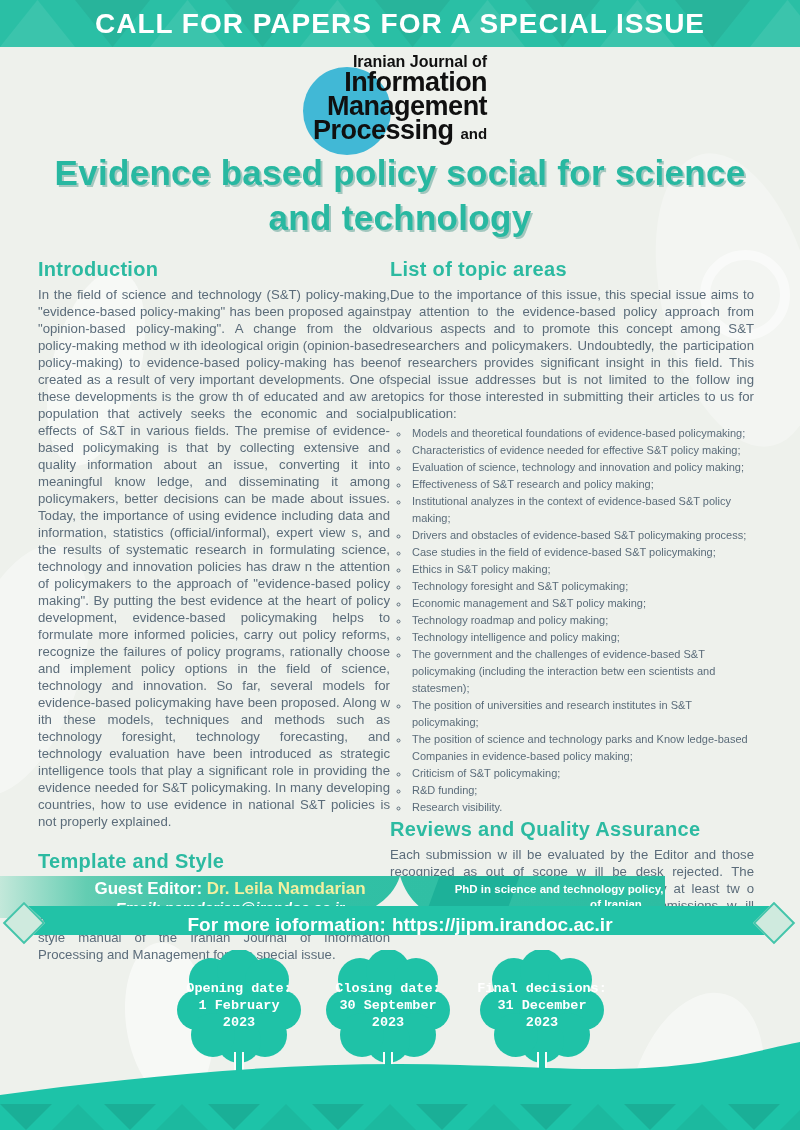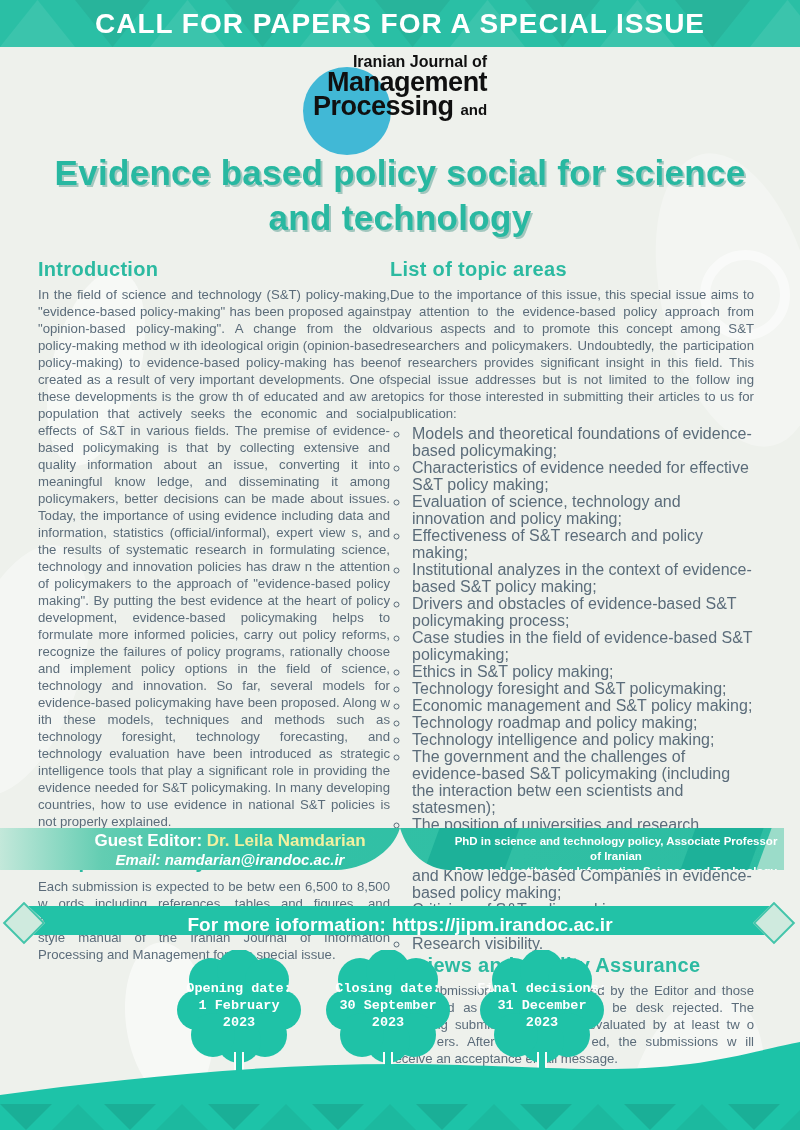--- a/index.html
+++ b/index.html
@@ -47,27 +47,27 @@
   .col-left  { width:352px; }
   .col-right { width:364px; }
   h2.sec { color:#2cbaa1; font-size:20px; font-weight:bold; letter-spacing:.3px; margin:0 0 5px 0; }
   h2.sec.mt { margin-top:20px; }
   p.body {
     font-size:13.2px; line-height:17px; color:#5b6c7a;
     text-align:justify; margin:0;
   }
   ul.topics {
     list-style-type:circle; margin:3px 1px 2px 0; padding-left:20px;
-    font-size:16px; line-height:17px; color:#5b6c7a;
+    font-size:11px; line-height:17px; color:#5b6c7a;
   }
   ul.topics li { padding-left:2px; }
 
   
   .editor-band {
-    position:absolute; top:828px; left:0; width:784px; height:42px; overflow:hidden;
+    position:absolute; top:876px; left:0; width:665px; height:42px; overflow:hidden;
     background:linear-gradient(90deg,#c3e8da 0%, #63cdb2 13%, #33c1a6 32%, #2dbda2 100%);
     color:#fff;
   }
   .stripe { position:absolute; top:-6px; bottom:-6px; }
   .stripe.s1 { left:432px; width:80px; background:#1db199; transform:skewX(-20deg); }
   .stripe.s2 { left:688px; width:68px; background:#1db199; transform:skewX(-20deg); }
   .stripe.s3 { left:764px; width:70px; background:#9bdcc9; transform:skewX(-20deg); }
   .band-curve { position:absolute; top:0; left:337px; }
   .guest { position:absolute; top:0; left:40px; width:380px; height:42px; text-align:center; }
   .guest-line1 { font-size:17px; font-weight:bold; margin-top:3px; }
@@ -129,20 +129,21 @@
       <rect x="0" y="0" width="800" height="47" fill="url(#tris)"></rect>
     </svg>
     <span class="banner-title">CALL FOR PAPERS FOR A SPECIAL ISSUE</span>
   </div>
 
   <div class="logo">
     <div class="logo-inner">
       <div class="logo-circle"></div>
       <div class="logo-text">
         <div class="lg1">Iranian Journal of</div>
+        <div class="lg-big">Information</div>
         <div class="lg-big">Management</div>
         <div class="lg-big"><span>Processing</span> <span class="lg-and">and</span></div>
       </div>
     </div>
   </div>
 
   <div class="main-title">Evidence based policy social for science and technology</div>
 
   <div class="content">
     <div class="col-left">

